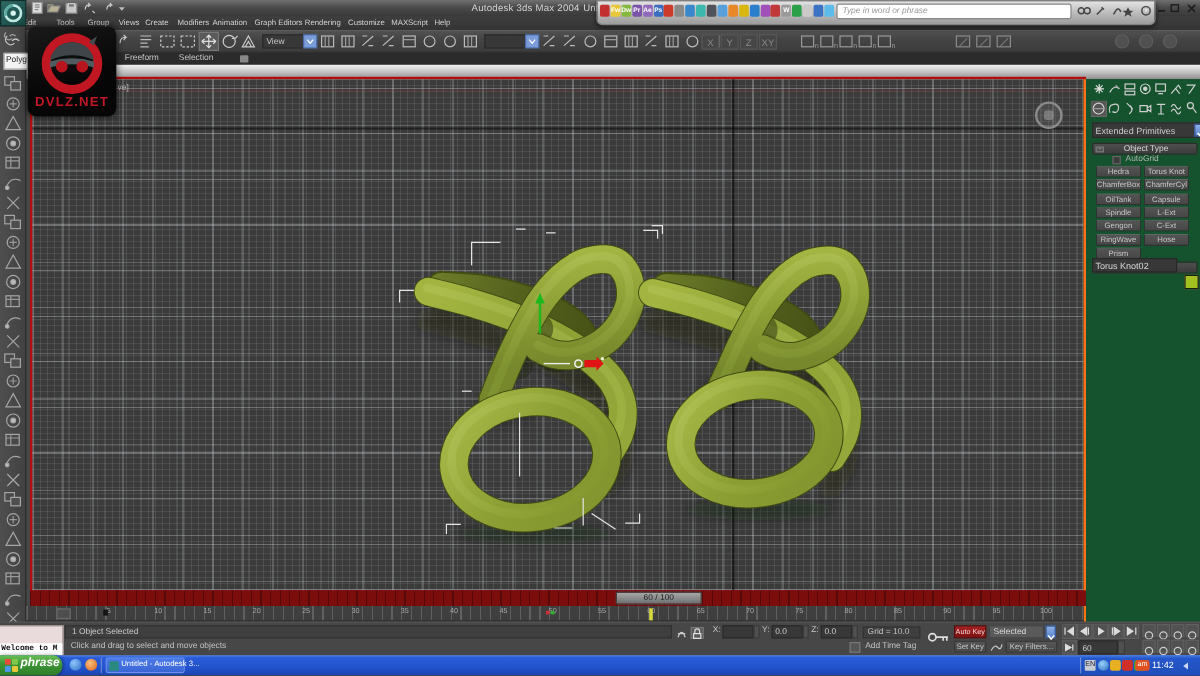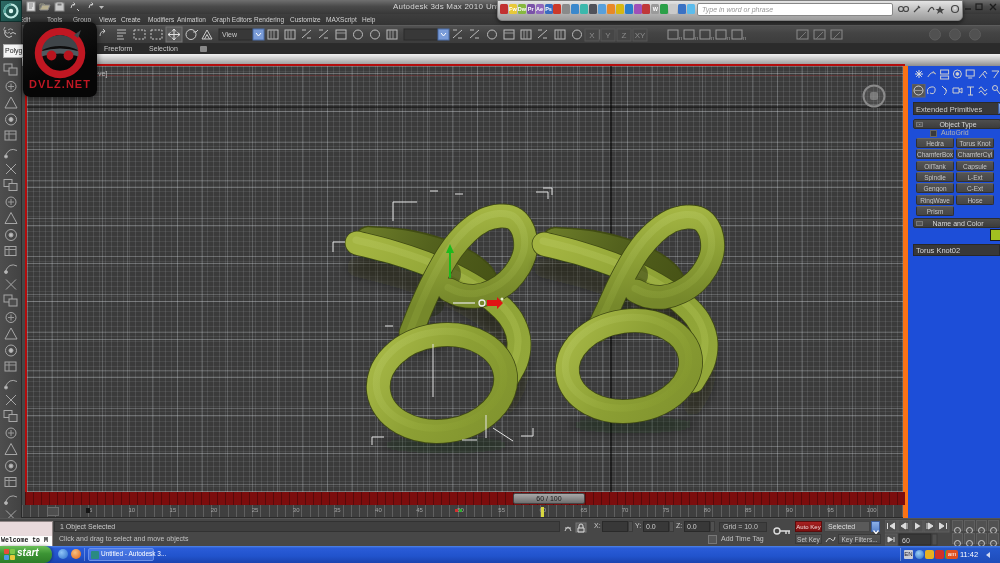--- a/index.html
+++ b/index.html
@@ -17,21 +17,21 @@
     <path d="M4 3h4M4 5h4M4 7h3" stroke="#888"></path>
     <path d="M15 9 L17 4 H25 L23 9 Z" fill="#b8b090" stroke="#888"></path>
     <path d="M15 9 V3 H19 l1 1.5" stroke="#998"></path>
     <rect x="30" y="2" width="9" height="8" fill="#c8c8c8" stroke="#888"></rect>
     <rect x="32" y="2" width="5" height="3" fill="#777"></rect>
     <path d="M46 7 q0 -4 4 -4 l-1.5 -1.5 M50 3 l-1.5 1.8" stroke="#ccc"></path>
     <path d="M52 8 l2 2" stroke="#ccc"></path>
     <path d="M64 7 q0 -4 -4 -4 l1.5 -1.5 M60 3 l1.5 1.8" stroke="#ccc" transform="translate(2,0) scale(-1,1) translate(-126,0)"></path>
     <path d="M74 5 l2.5 3 2.5 -3 Z" fill="#bbb" stroke="none"></path>
   </svg>
-<div class="ab" style="left:393px;top:2px;font-size:8px;color:#d6d6d6;letter-spacing:0.2px">Autodesk 3ds Max 2010</div>
+<div class="ab" style="left:393px;top:2px;font-size:8px;color:#d6d6d6;letter-spacing:0.2px">Autodesk 3ds Max 2004</div>
 <div class="ab" style="left:486px;top:2px;font-size:8px;color:#d6d6d6">Unti</div>
 <svg class="ab" style="left:963px;top:2px" width="36" height="10" fill="none" stroke="#1d1d1d" stroke-width="1.4">
     <path d="M2 7 h6"></path>
     <rect x="13" y="2" width="6" height="5.5" stroke-width="1.2"></rect>
     <path d="M27 2 l6 6 M33 2 l-6 6"></path>
   </svg>
 <div class="ab" style="left:497px;top:0;width:466px;height:21px;background:linear-gradient(#e4e4e4,#b9b9b9 55%,#9c9c9c);border:1px solid #808080;border-radius:0 0 5px 5px;box-shadow:0 2px 4px rgba(0,0,0,.5);z-index:6"></div>
 <div class="ab" style="left:500px;top:4px;width:8px;height:10px;background:#c23030;border-radius:1.5px;z-index:7;font-size:5.5px;color:#fff;text-align:center;line-height:10px;font-weight:bold"></div>
 <div class="ab" style="left:508.9px;top:4px;width:8px;height:10px;background:#e8c838;border-radius:1.5px;z-index:7;font-size:5.5px;color:#fff;text-align:center;line-height:10px;font-weight:bold">Fw</div>
 <div class="ab" style="left:517.8px;top:4px;width:8px;height:10px;background:#86b83e;border-radius:1.5px;z-index:7;font-size:5.5px;color:#fff;text-align:center;line-height:10px;font-weight:bold">Dw</div>
@@ -357,21 +357,21 @@
         <path d="M460,234 L470,234 L470,231 L476,237 L470,243 L470,240 L460,240 Z" fill="#e01414"></path>
         <circle cx="475" cy="233" r="1.5" fill="#e8efcf"></circle>
       </svg>
 <div class="ab" style="left:71px;top:4px;font-size:7px;color:#bbb">ve]</div>
 <svg class="ab" style="left:833px;top:16px" width="30" height="30">
         <circle cx="14" cy="14" r="10.5" fill="rgba(110,110,110,0.30)" stroke="#8a8a8a" stroke-width="2"></circle>
         <rect x="10" y="10" width="8" height="8" rx="2" fill="rgba(160,160,160,0.55)"></rect>
       </svg>
 </div>
   </div>
-<div class="ab" style="left:903px;top:66px;width:97px;height:480px;background:#1d4ed8;border-left:5px solid #f97316">
+<div class="ab" style="left:903px;top:66px;width:97px;height:480px;background:#14532d;border-left:2px solid #f97316">
     <svg class="ab" style="left:4px;top:2px" width="92" height="13" fill="none" stroke="#cfcfcf" stroke-width="1">
       <path d="M7.0 2 v8 M3.0 6 h8 M4.2 3.2 l5.6 5.6 M9.8 3.2 l-5.6 5.6" stroke="#e0e0e0"></path>
       <path d="M15.8 9 q4 -7 8 -3"></path>
       <path d="M20.8 3 l3 3" stroke="#aaa"></path>
       <rect x="28.6" y="2" width="8" height="4"></rect>
       <rect x="28.6" y="8" width="8" height="3"></rect>
       <circle cx="45.400000000000006" cy="6" r="4"></circle>
       <circle cx="45.400000000000006" cy="6" r="1.4" fill="#cfcfcf"></circle>
       <rect x="54.2" y="2" width="8" height="6"></rect>
       <path d="M56.2 10 h4"></path>
@@ -412,21 +412,21 @@
     <div class="ab" style="left:48px;top:105.89999999999999px;width:38px;height:10px;background:linear-gradient(#545454,#464646);border:1px solid #303030;border-top-color:#656565;border-radius:2px;font-size:6.5px;color:#c6c6c6;text-align:center;line-height:9px;overflow:hidden">L-Ext</div>
     <div class="ab" style="left:8px;top:117.19999999999999px;width:38px;height:10px;background:linear-gradient(#545454,#464646);border:1px solid #303030;border-top-color:#656565;border-radius:2px;font-size:6.5px;color:#c6c6c6;text-align:center;line-height:9px;overflow:hidden">Gengon</div>
     <div class="ab" style="left:48px;top:117.19999999999999px;width:38px;height:10px;background:linear-gradient(#545454,#464646);border:1px solid #303030;border-top-color:#656565;border-radius:2px;font-size:6.5px;color:#c6c6c6;text-align:center;line-height:9px;overflow:hidden">C-Ext</div>
     <div class="ab" style="left:8px;top:128.5px;width:38px;height:10px;background:linear-gradient(#545454,#464646);border:1px solid #303030;border-top-color:#656565;border-radius:2px;font-size:6.5px;color:#c6c6c6;text-align:center;line-height:9px;overflow:hidden">RingWave</div>
     <div class="ab" style="left:48px;top:128.5px;width:38px;height:10px;background:linear-gradient(#545454,#464646);border:1px solid #303030;border-top-color:#656565;border-radius:2px;font-size:6.5px;color:#c6c6c6;text-align:center;line-height:9px;overflow:hidden">Hose</div>
     <div class="ab" style="left:8px;top:139.8px;width:38px;height:10px;background:linear-gradient(#545454,#464646);border:1px solid #303030;border-top-color:#656565;border-radius:2px;font-size:6.5px;color:#c6c6c6;text-align:center;line-height:9px;overflow:hidden">Prism</div>
     <div class="ab" style="left:5px;top:152px;width:88px;height:10px;background:linear-gradient(#4e4e4e,#3c3c3c);border:1px solid #2e2e2e;border-radius:2px">
 <div class="ab" style="left:2px;top:2px;width:7px;height:5px;background:#555;border:1px solid #777"></div>
 <div class="ab" style="left:0;top:1px;width:88px;text-align:center;font-size:7px;color:#d8d8d8">Name and Color</div>
     </div>
-    <div class="ab" style="left:5px;top:178px;width:87px;height:12px;background:#383838;border:1px solid #282828;font-size:7.5px;color:#d8d8d8;padding:1px 2px">Torus Knot02</div>
+    <div class="ab" style="left:5px;top:149px;width:71px;height:12px;background:#383838;border:1px solid #282828;font-size:7.5px;color:#d8d8d8;padding:1px 2px">Torus Knot02</div>
 <div class="ab" style="left:82px;top:163px;width:12px;height:12px;background:#a2c020;border:1px solid #1a1a1a"></div>
   </div>
 <div class="ab" style="left:25px;top:492px;width:880px;height:13px;background:#7c0d0d;background-image:repeating-linear-gradient(90deg,rgba(0,0,0,0.30) 0 1px,transparent 1px 8px)">
 <div class="ab" style="left:488px;top:1px;width:72px;height:11px;background:linear-gradient(#a8a8a8,#6e6e6e);border:1px solid #444;border-radius:2px;font-size:7px;color:#1a1a1a;text-align:center;line-height:10px">60 / 100</div>
   </div>
 <div class="ab" style="left:22px;top:505px;width:881px;height:13px;background:#3f3f3f;border-bottom:1px solid #2a2a2a;background-image:repeating-linear-gradient(90deg,rgba(170,170,170,0.30) 0 1px,transparent 1px 8.22px)">
     <div class="ab" style="left:19.6px;top:2px;width:16px;text-align:center;font-size:6px;color:#a4a4a4">0</div>
     <div class="ab" style="left:60.7px;top:2px;width:16px;text-align:center;font-size:6px;color:#a4a4a4">5</div>
     <div class="ab" style="left:101.80000000000001px;top:2px;width:16px;text-align:center;font-size:6px;color:#a4a4a4">10</div>
     <div class="ab" style="left:142.9px;top:2px;width:16px;text-align:center;font-size:6px;color:#a4a4a4">15</div>
@@ -533,21 +533,21 @@
 <div class="ab" style="left:0;top:14px;width:52px;height:10px;background:#fdfdfd;font-family:'Liberation Mono',monospace;font-size:6.5px;font-weight:bold;color:#111;padding:1px 1px;white-space:nowrap;overflow:hidden">Welcome to M</div>
   </div>
 <div class="ab" style="left:0;top:546px;width:1000px;height:17px;background:linear-gradient(#5186e8,#2a5cd8 12%,#2153cc 60%,#1a43ae);z-index:9">
 <div class="ab" style="left:0;top:0;width:52px;height:17px;background:linear-gradient(#6abf58,#3c9434 45%,#2e7d28);border-radius:0 8px 8px 0;box-shadow:1px 0 3px rgba(0,0,0,.4)">
 <svg class="ab" style="left:4px;top:3px" width="11" height="11">
         <rect x="0" y="0" width="5" height="5" fill="#e84c3a" rx="1"></rect>
         <rect x="6" y="0" width="5" height="5" fill="#7ec84a" rx="1"></rect>
         <rect x="0" y="6" width="5" height="5" fill="#4a9ae8" rx="1"></rect>
         <rect x="6" y="6" width="5" height="5" fill="#e8c83a" rx="1"></rect>
       </svg>
-<div class="ab" style="left:17px;top:1px;font-size:10px;font-weight:bold;font-style:italic;color:#fff">start</div>
+<div class="ab" style="left:17px;top:1px;font-size:10px;font-weight:bold;font-style:italic;color:#fff">phrase</div>
     </div>
 <div class="ab" style="left:58px;top:3px;width:10px;height:10px;background:radial-gradient(circle at 35% 35%,#8ec4f8,#2a6cc8);border-radius:50%"></div>
 <div class="ab" style="left:71px;top:3px;width:10px;height:10px;background:radial-gradient(circle at 40% 35%,#f8c080,#e06010);border-radius:50%"></div>
 <div class="ab" style="left:84px;top:2px;width:1px;height:13px;background:rgba(255,255,255,0.3)"></div>
 <div class="ab" style="left:88px;top:2px;width:66px;height:13px;background:linear-gradient(#4a7ae8,#3a66d4);border:1px solid #6a90e8;border-radius:2px">
 <div class="ab" style="left:2px;top:2px;width:8px;height:8px;background:#2a8a80;border-radius:1px"></div>
 <div class="ab" style="left:12px;top:1px;font-size:6.5px;color:#fff;white-space:nowrap">Untitled - Autodesk 3...</div>
     </div>
 <div class="ab" style="left:900px;top:0;width:100px;height:17px;background:linear-gradient(#4a7ee4,#2558cc 15%,#1e4cba)">
 <div class="ab" style="left:0px;top:2px;width:1px;height:13px;background:rgba(255,255,255,0.35)"></div>

